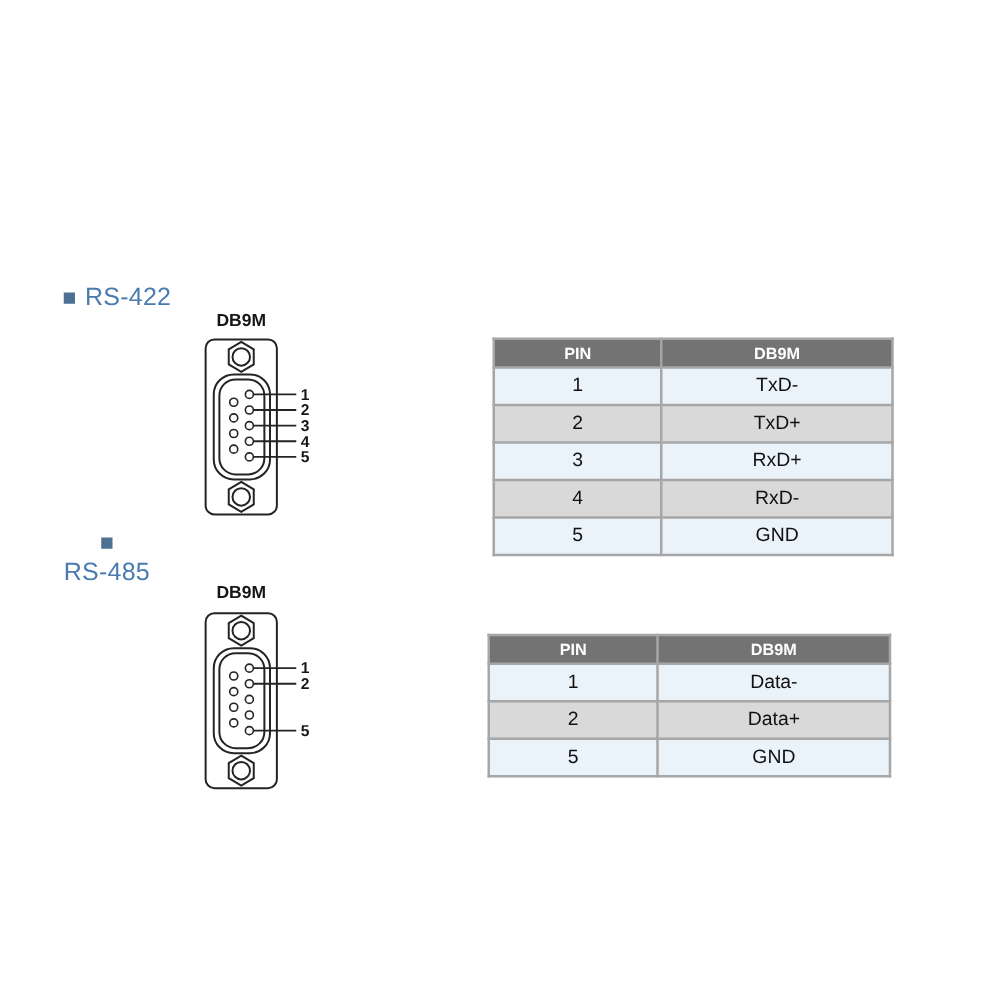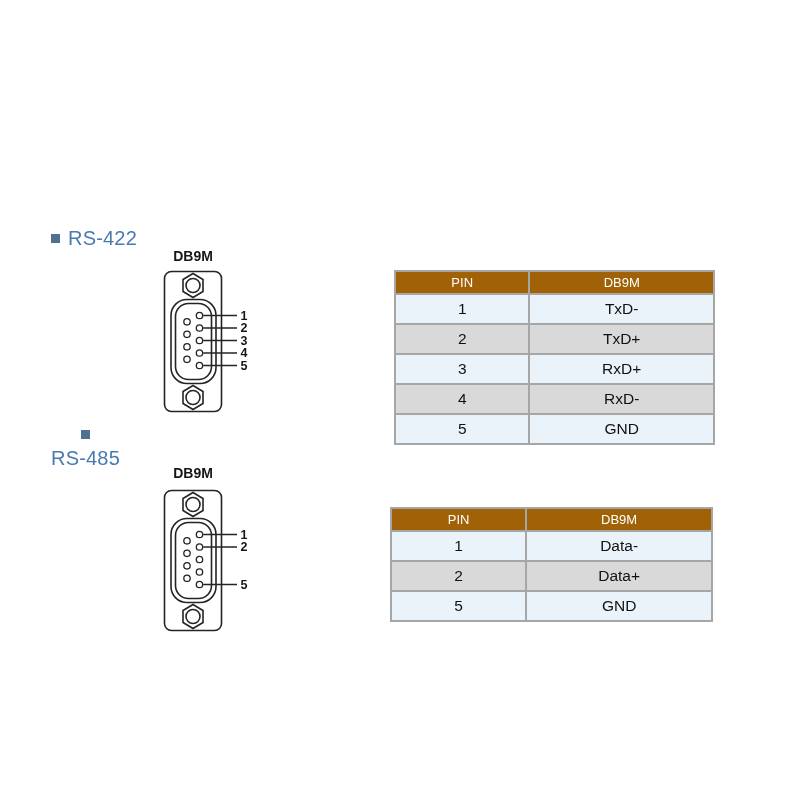--- a/index.html
+++ b/index.html
@@ -31,21 +31,21 @@
   .pin { fill:#ffffff; stroke:#242424; stroke-width:1.3; }
   .lead { stroke:#242424; stroke-width:1.5; }
   .pin-num { font-family:"Liberation Sans",sans-serif; font-size:12.5px; font-weight:bold; fill:#161616; }
 
   
   table.pin-table { position:absolute; border-collapse:collapse; table-layout:fixed; }
   #table-rs422 { left:394px; top:234px; width:321px; }
   #table-rs485 { left:390px; top:471px; width:323px; }
   .pin-table th, .pin-table td { border:2px solid #a6a6a6; text-align:center; vertical-align:middle; padding:0; }
   .pin-table th {
-    background:#a16207; color:#ffffff; font-size:13px; font-weight:normal; height:21px;
+    background:#737373; color:#ffffff; font-size:13px; font-weight:bold; height:21px;
   }
   .pin-table td { font-size:15.5px; color:#111111; height:28px; }
   .pin-table .col-pin { width:41.5%; }
   tr.row-light td { background:#eaf2fa; }
   tr.row-gray  td { background:#d9d9d9; }
 </style>
 </head>
 <body>
 
 <div class="canvas">

